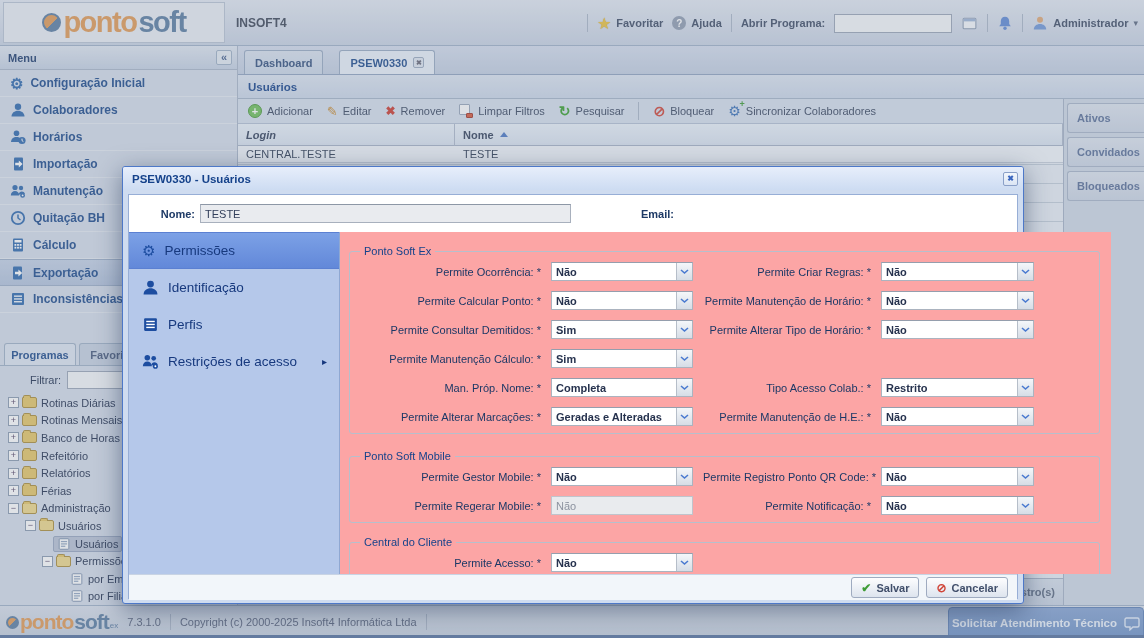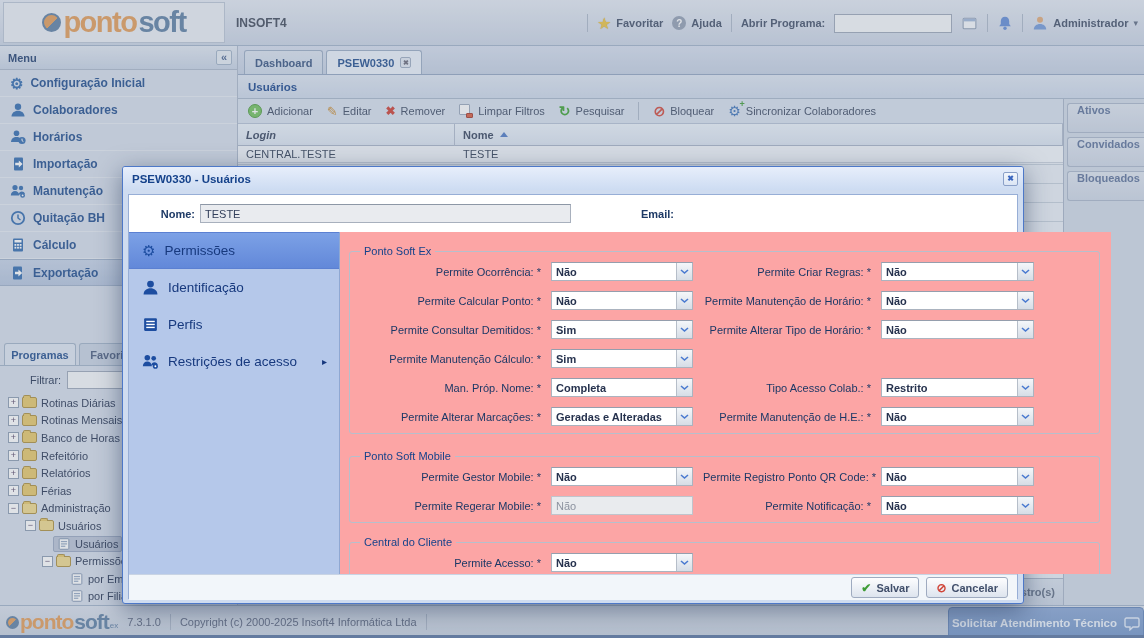--- a/index.html
+++ b/index.html
@@ -43,21 +43,21 @@
   .exp{width:11px;height:11px;flex:0 0 11px;border:1px solid #8a9ab0;background:#fff;color:#546;font-size:9px;line-height:9px;text-align:center;margin-right:3px;}
   .folder{width:15px;height:11px;flex:0 0 15px;background:#e7c766;border:1px solid #ab8c3a;border-radius:1px 2px 2px 2px;position:relative;margin-right:4px;}
   .folder::before{content:"";position:absolute;top:-3px;left:0;width:6px;height:2px;background:#e7c766;border:1px solid #ab8c3a;border-bottom:none;border-radius:2px 2px 0 0;}
   .folder.open{background:#f0d98a;}
   .leaf-ico{width:14px;height:14px;flex:0 0 14px;margin-right:4px;}
   .tree-lbl{color:#22304e;white-space:nowrap;}
   .tree-selbox{background:#b9c3d6;border:1px solid #97a6bf;border-radius:2px;padding:0 3px;display:flex;align-items:center;}
 
   
   #main{left:238px;top:46px;width:906px;height:559px;background:#ccd5e3;}
-  #tabstrip{left:0;top:0;width:906px;height:29px;background:linear-gradient(#d4dded,#c3cfe2);border-bottom:1px solid #8fa3c0;display:flex;align-items:flex-end;padding-left:6px;gap:3px;}
+  #tabstrip{left:0;top:0;width:906px;height:29px;background:linear-gradient(#d4dded,#c3cfe2);border-bottom:1px solid #8fa3c0;display:flex;align-items:flex-end;padding-left:6px;gap:16px;}
   .mtab{height:24px;padding:0 10px;display:flex;align-items:center;gap:6px;border:1px solid #97a9c2;border-bottom:none;border-radius:3px 3px 0 0;font-weight:bold;}
   .mtab.off{background:linear-gradient(#d9e2ef,#cbd7e8);color:#33507e;}
   .mtab.on{background:#e9f0fa;color:#1d4a8c;}
   .tab-close{width:11px;height:11px;border:1px solid #9aa9c0;background:#dfe7f2;border-radius:2px;font-size:7px;color:#667;display:flex;align-items:center;justify-content:center;line-height:1;}
   #panel-hd{left:0;top:29px;width:906px;height:24px;background:linear-gradient(#dce4f1,#ccd8ea);border-bottom:1px solid #a5b4ca;padding-left:10px;font-weight:bold;font-size:11.5px;color:#15428b;}
   #toolbar{left:0;top:53px;width:825px;height:25px;background:#d6dfee;border-bottom:1px solid #b3c0d4;display:flex;align-items:center;gap:14px;padding-left:10px;color:#394760;}
   .tbtn{display:flex;align-items:center;gap:5px;}
   .ic-add{width:14px;height:14px;border-radius:50%;background:#6fbf5a;border:1px solid #4b9a3a;color:#fff;font-weight:bold;font-size:11px;display:flex;align-items:center;justify-content:center;line-height:1;}
   .ic-pencil{color:#c8892c;font-size:13px;}
   .ic-x{color:#cc3a2e;font-size:12px;font-weight:bold;}
@@ -68,21 +68,21 @@
   .clr-ico{width:14px;height:14px;position:relative;}
   .clr-ico .sheet{position:absolute;left:0;top:0;width:11px;height:11px;background:#fdfdfe;border:1px solid #98a6ba;border-radius:1px;}
   .clr-ico .eraser{position:absolute;right:0;bottom:0;width:7px;height:5px;background:#d9583b;border:1px solid #a33426;border-radius:1px;}
   #grid-hd{left:0;top:78px;width:825px;height:22px;display:flex;}
   .gh-cell{height:22px;background:linear-gradient(#eaf1fa,#d9e3f0);border-right:1px solid #aeb9cc;border-bottom:1px solid #a5b2c6;display:flex;align-items:center;padding-left:8px;font-weight:bold;color:#33415c;}
   .sort-asc{width:0;height:0;border-left:4px solid transparent;border-right:4px solid transparent;border-bottom:5px solid #4a77c4;margin-left:6px;}
   #grid-body{left:0;top:100px;width:825px;height:432px;background:repeating-linear-gradient(to bottom,#e8eef6 0 18px,#c3cdda 18px 19px);}
   #grid-row1{left:0;top:0;width:825px;height:17px;background:#f2f6fb;border-bottom:1px solid #c6cfdc;display:flex;}
   #status-bar{left:0;top:532px;width:825px;height:27px;background:linear-gradient(#d6dfec,#c8d2e2);border-top:1px solid #a5b2c6;display:flex;align-items:center;justify-content:flex-end;padding-right:8px;font-weight:bold;color:#5a6880;}
   #right-strip{left:825px;top:53px;width:81px;height:506px;background:#cfd8e6;border-left:1px solid #a5b2c6;padding-top:4px;}
-  .rtab{height:30px;margin:0 0 4px 3px;background:linear-gradient(#dde4ef,#ccd6e5);border:1px solid #a8b5c9;border-right:none;border-radius:3px 0 0 3px;display:flex;padding-left:9px;font-weight:bold;color:#5a7099;}
+  .rtab{height:30px;margin:0 0 4px 3px;background:linear-gradient(#dde4ef,#ccd6e5);border:1px solid #a8b5c9;border-right:none;border-radius:3px 0 0 3px;display:flex;align-items:center;padding-left:9px;font-weight:bold;color:#5a7099;}
 
   
   #ftr{left:0;top:605px;width:1144px;height:33px;background:linear-gradient(#d8dfeb,#c4cedd);border-top:1px solid #9fb0c8;display:flex;align-items:center;padding-left:6px;gap:9px;}
   .logo-sm-circle{width:13px;height:13px;border-radius:50%;background:linear-gradient(135deg,#e29a55 55%,#5b7da2 45%);border:2px solid #5b7da2;}
   .logo-sm-ponto{color:#e29a55;font-weight:bold;font-size:21px;letter-spacing:-1px;}
   .logo-sm-soft{color:#5b7da2;font-weight:bold;font-size:21px;letter-spacing:-1px;}
   .logo-sub{color:#5b7da2;font-size:8px;align-self:flex-end;margin-bottom:4px;}
   .fsep{width:1px;height:16px;background:#a9b4c6;}
   .ftxt{color:#55607a;}
   #support-btn{position:absolute;right:0;top:607px;height:31px;width:196px;background:linear-gradient(#86a3d2,#6f93c8);border:1px solid #5f82b8;border-radius:4px 4px 0 0;display:flex;align-items:center;justify-content:center;gap:7px;color:#e9f0fa;font-weight:bold;font-size:11.5px;}
@@ -293,20 +293,26 @@
             <use href="#sym-calc" fill="currentColor"></use>
           </svg>
           <span>Cálculo</span>
         </div>
       <div class="side-item sel">
           <svg class="mi-ico">
             <use href="#sym-export" fill="currentColor"></use>
           </svg>
           <span>Exportação</span>
         </div>
+      <div class="side-item">
+          <svg class="mi-ico">
+            <use href="#sym-list" fill="currentColor"></use>
+          </svg>
+          <span>Inconsistências</span>
+        </div>
     </div>
     <div id="side-tabs" class="r">
       <span class="stab on">Programas</span>
       <span class="stab off">Favoritos</span>
     </div>
     <div id="filter-row" class="r flex">
       <span class="lab">Filtrar:</span>
       <input value="" style="">
     </div>
     <div id="tree" class="r">

